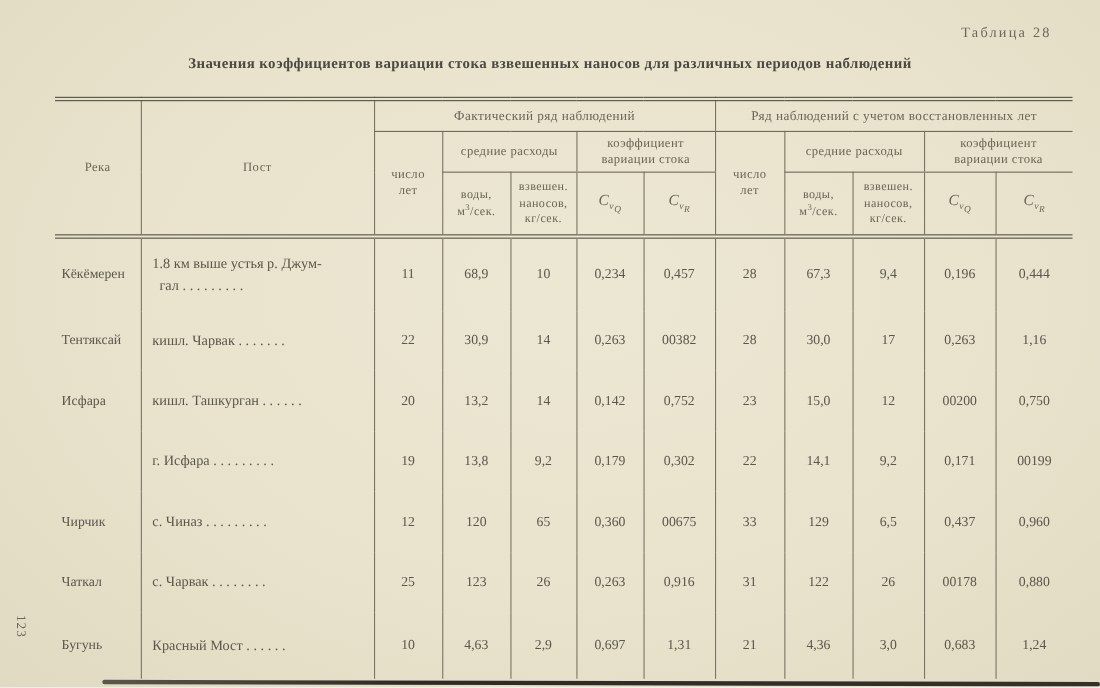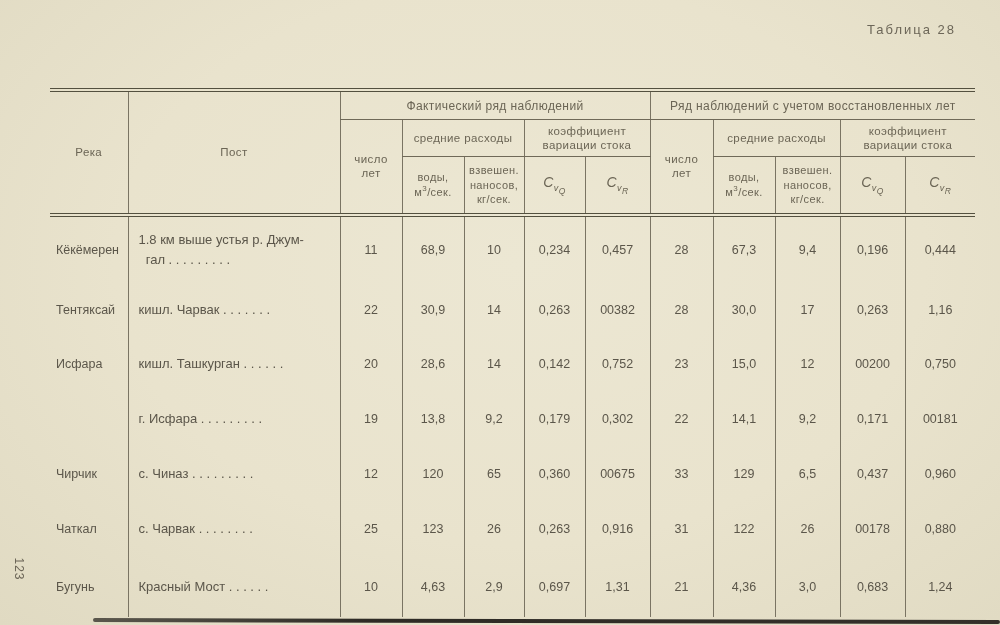--- a/index.html
+++ b/index.html
@@ -1,21 +1,21 @@
 <!DOCTYPE html>
 <html><head>
 <meta charset="utf-8">
 <style>
   html,body{margin:0;padding:0;}
   #page{
     position:relative;
     width:1000px;height:625px;
     overflow:hidden;
     background:radial-gradient(ellipse at 52% 42%, #ece7d3 0%, #e9e3cd 55%, #e0dac2 100%);
-    font-family:Liberation Sans, sans-serif;
+    font-family:Liberation Serif, serif;
     color:#575246;
   }
   .tbl-label{
     position:absolute;top:22px;right:44px;
     font-size:13px;color:#6c6658;letter-spacing:2px;
   }
   .title{
     position:absolute;top:50px;left:60px;width:880px;
     text-align:center;font-size:13.5px;font-weight:bold;
     color:#4d4840;letter-spacing:0.4px;
@@ -56,20 +56,21 @@
     border-radius:2px;
     transform:rotate(0.12deg);
   }
 </style>
 </head>
 <body>
 
 <div id="page">
 
   <div class="tbl-label">Таблица 28</div>
+  <div class="title">Значения коэффициентов вариации стока взвешенных наносов для различных периодов наблюдений</div>
 
   <table>
     <colgroup>
       <col style="width:78px">
         <col style="width:212px">
       <col style="width:62px">
         <col style="width:62px">
         <col style="width:60px">
         <col style="width:61px">
         <col style="width:65px">
@@ -158,21 +159,21 @@
         <td class="bl">28</td>
         <td class="bl">30,0</td>
         <td class="bl">17</td>
         <td class="bl">0,263</td>
         <td class="bl">1,16</td>
       </tr>
       <tr style="height:55px">
         <td class="river-cell">Исфара</td>
         <td class="bl post-cell pre">кишл. Ташкурган . . . . . .</td>
         <td class="bl">20</td>
-        <td class="bl">28,6</td>
+        <td class="bl">13,2</td>
         <td class="bl">14</td>
         <td class="bl">0,142</td>
         <td class="bl">0,752</td>
         <td class="bl">23</td>
         <td class="bl">15,0</td>
         <td class="bl">12</td>
         <td class="bl">00200</td>
         <td class="bl">0,750</td>
       </tr>
       <tr style="height:55px">
@@ -180,21 +181,21 @@
         <td class="bl post-cell pre">г. Исфара . . . . . . . . .</td>
         <td class="bl">19</td>
         <td class="bl">13,8</td>
         <td class="bl">9,2</td>
         <td class="bl">0,179</td>
         <td class="bl">0,302</td>
         <td class="bl">22</td>
         <td class="bl">14,1</td>
         <td class="bl">9,2</td>
         <td class="bl">0,171</td>
-        <td class="bl">00181</td>
+        <td class="bl">00199</td>
       </tr>
       <tr style="height:55px">
         <td class="river-cell">Чирчик</td>
         <td class="bl post-cell pre">с. Чиназ . . . . . . . . .</td>
         <td class="bl">12</td>
         <td class="bl">120</td>
         <td class="bl">65</td>
         <td class="bl">0,360</td>
         <td class="bl">00675</td>
         <td class="bl">33</td>

